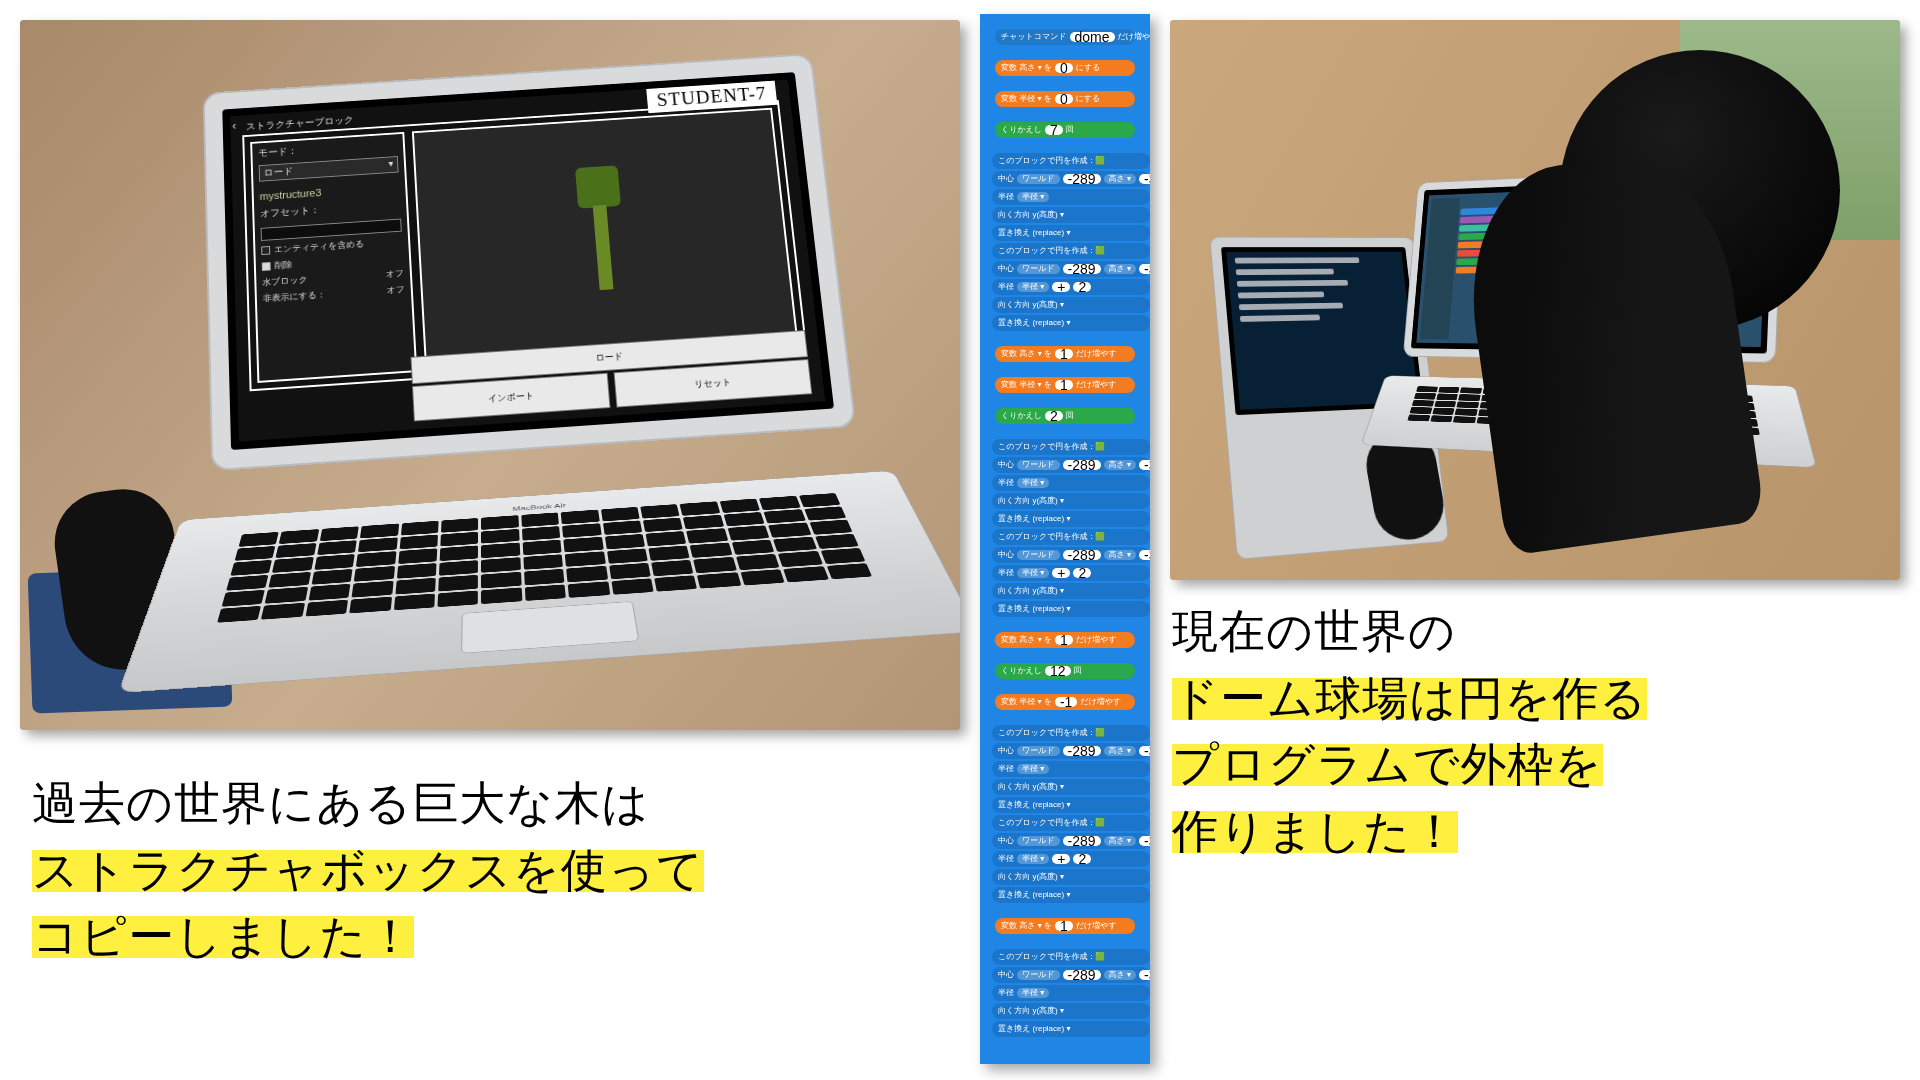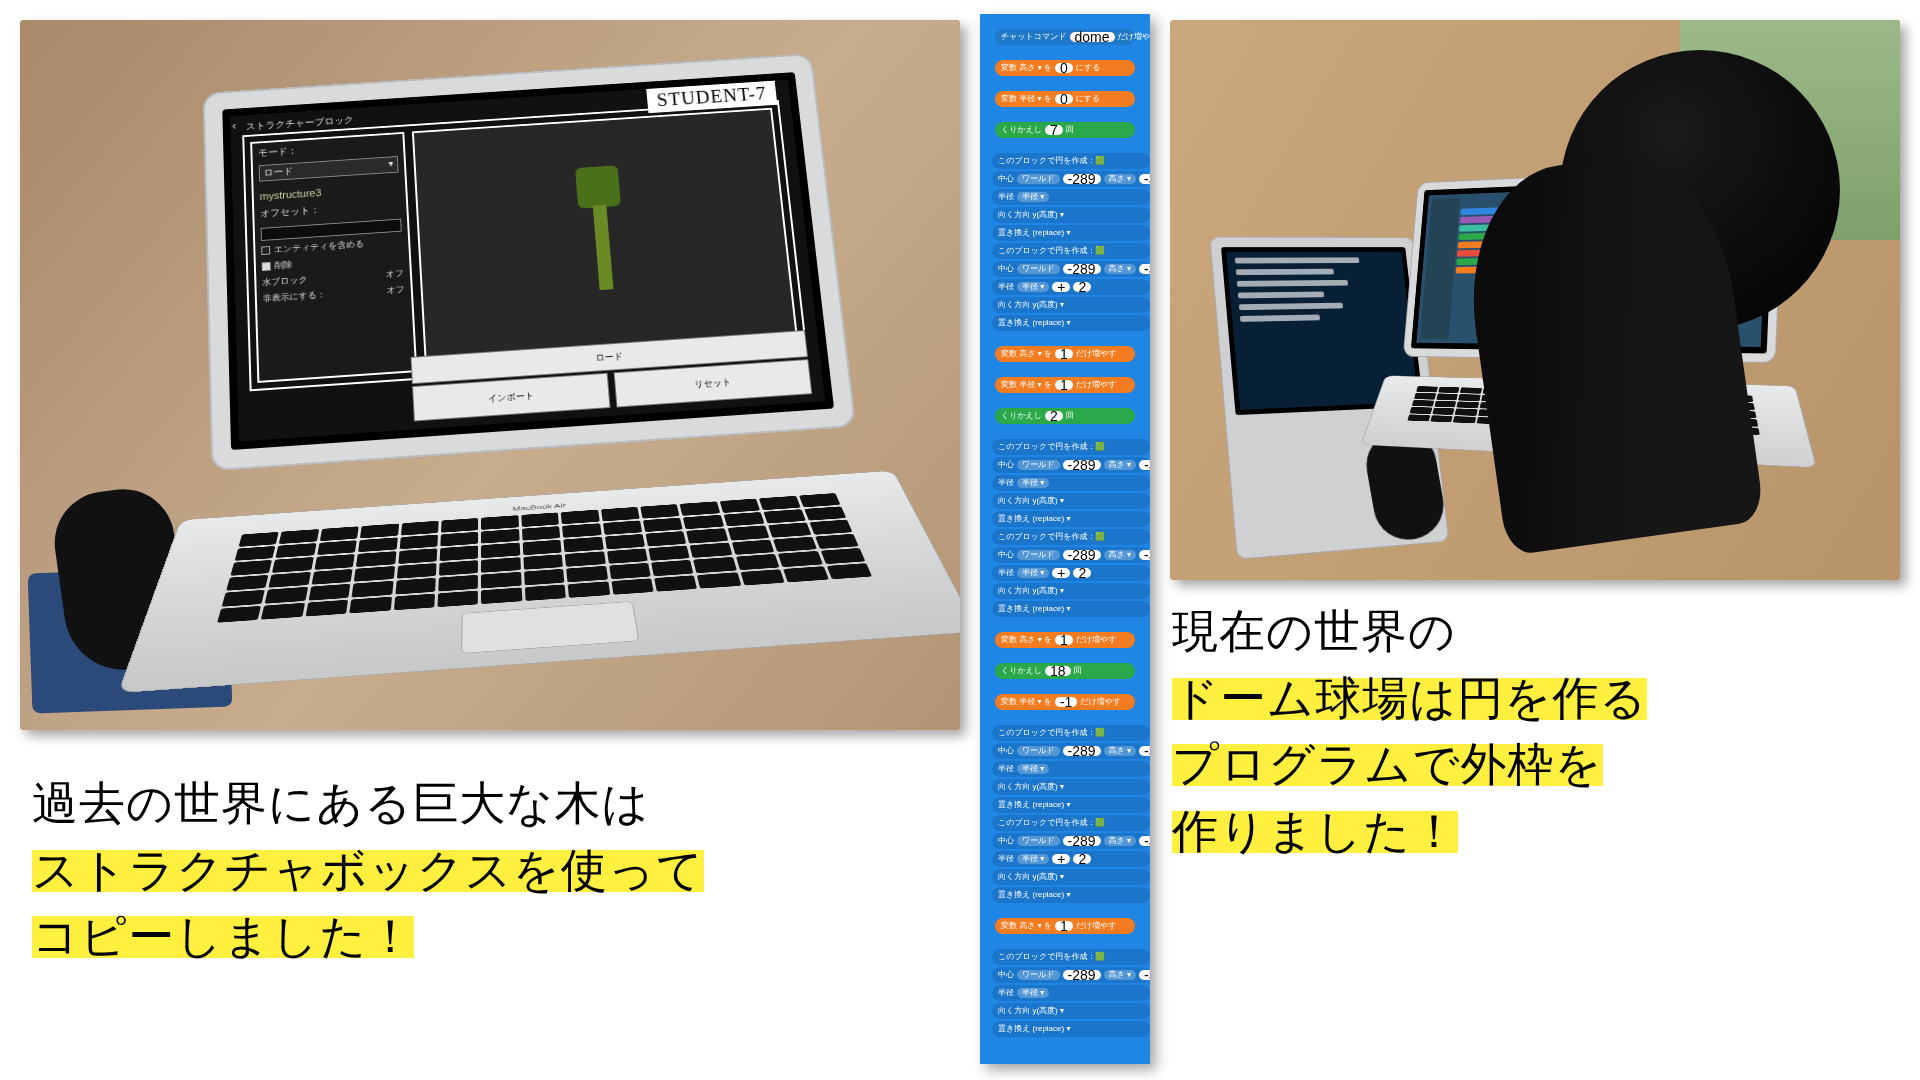--- a/index.html
+++ b/index.html
@@ -438,21 +438,21 @@
       <div class="blk b-gr b-sub">
         <span>置き換え  (replace) ▾</span>
       </div>
       <div class="blk b-or">
         <span>変数 高さ ▾ を</span>
         <span class="pill">1</span>
         <span>だけ増やす</span>
       </div>
       <div class="blk b-gr">
         <span>くりかえし</span>
-        <span class="pill">18</span>
+        <span class="pill">12</span>
         <span>回</span>
       </div>
       <div class="blk b-or">
         <span>変数 半径 ▾ を</span>
         <span class="pill">-1</span>
         <span>だけ増やす</span>
       </div>
       <div class="blk b-gr b-sub">
         <span>このブロックで円を作成：🟩</span>
       </div>

